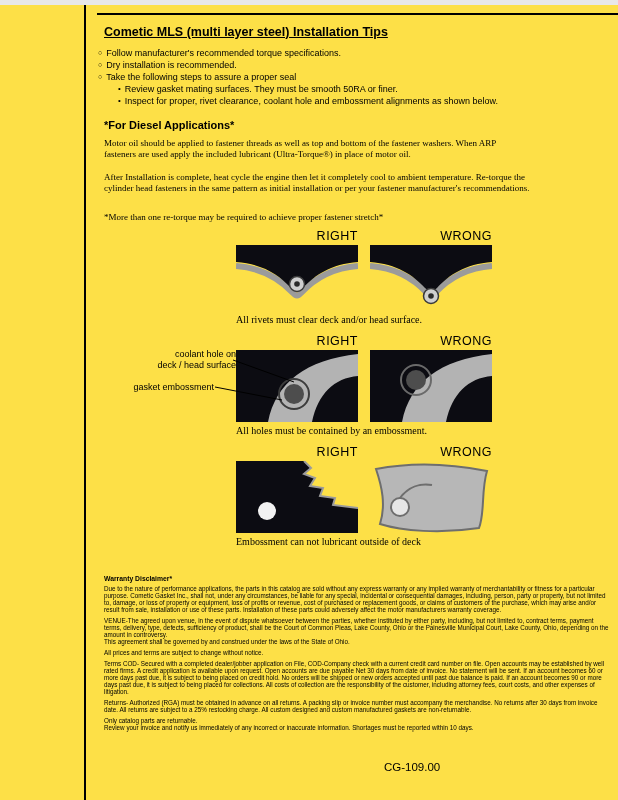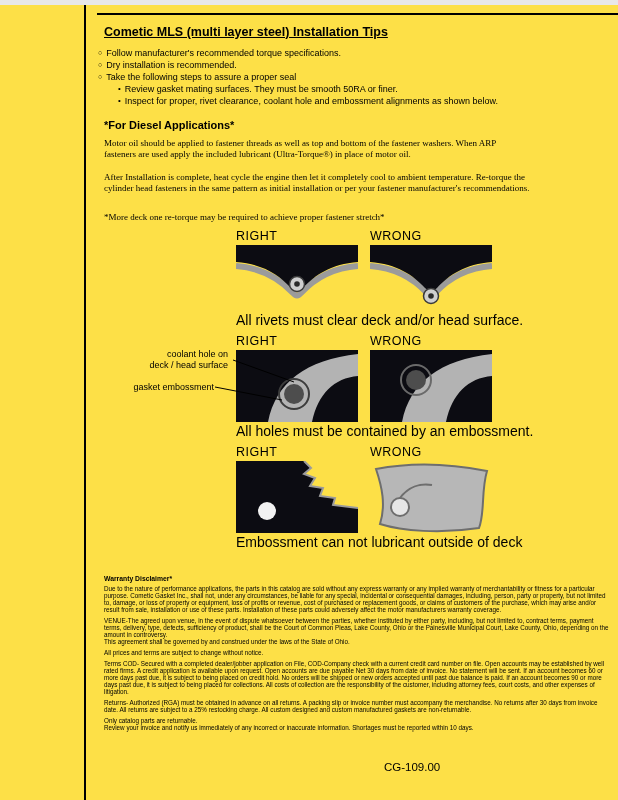--- a/index.html
+++ b/index.html
@@ -20,28 +20,28 @@
 
   .diesel-heading { position:absolute; top:114px; left:8px; font-size:11px; font-weight:bold;text-align:right; }
   .para { position:absolute; left:8px; width:426px; font-size:9px; line-height:11px;font-family:Liberation Serif, serif; }
   .p1 { top:133px; }
   .p2 { top:167px; }
   .note { top:207px; }
 
   .diagrams { position:absolute; top:224px; left:0; width:514px; }
   .dg-row { position:relative; margin-bottom:8px; }
   .dg-labels { display:flex; margin-left:140px; width:256px; }
-  .dg-labels span { width:122px; text-align:left; font-size:12.5px; letter-spacing:0.5px; }
+  .dg-labels span { width:122px; text-align:right; font-size:12.5px; letter-spacing:0.5px; }
   .dg-labels span + span { margin-left:12px; }
   .dg-figs { display:flex; margin-left:140px; width:256px; margin-top:2px; }
   .dg-figs svg + svg { margin-left:12px; }
-  .dg-caption { margin-left:140px; margin-top:3px; font-size:14px; line-height:12px; }
+  .dg-caption { margin-left:140px; margin-top:3px; font-size:10px; line-height:12px;font-family:Liberation Serif, serif; }
 
   .callout { position:absolute; font-size:9px; line-height:10.5px; text-align:right; }
-  .callout-coolant { top:15px; left:36px; width:96px; }
+  .callout-coolant { top:15px; left:44px; width:96px; }
   .callout-emboss { top:48px; left:16px; width:102px; }
   .callout-lines { position:absolute; left:0; top:0; width:514px; height:110px; pointer-events:none; }
 
   .disclaimer { position:absolute; top:570px; left:8px; width:505px; font-size:6.3px; line-height:7px; }
   .disclaimer h3 { font-size:6.8px; margin-bottom:3px; }
   .disclaimer p { margin-bottom:4px; }
   .disclaimer p.tight { margin-bottom:0; }
 
   .footer-code { position:absolute; top:756px; left:288px; font-size:11.5px; }
 </style>
@@ -78,21 +78,21 @@
       </li>
       <li>
         <span class="marker">•</span>
         <span>Inspect for proper, rivet clearance, coolant hole and embossment alignments as shown below.</span>
       </li>
     </ul>
 
     <h2 class="diesel-heading">*For Diesel Applications*</h2>
     <p class="para p1">Motor oil should be applied to fastener threads as well as top and bottom of the fastener washers. When ARP fasteners are used apply the included lubricant (Ultra-Torque®) in place of motor oil.</p>
     <p class="para p2">After Installation is complete, heat cycle the engine then let it completely cool to ambient temperature. Re-torque the cylinder head fasteners in the same pattern as initial installation or per your fastener manufacturer's recommendations.</p>
-    <p class="para note">*More deck one re-torque may be required to achieve proper fastener stretch*</p>
+    <p class="para note">*More than one re-torque may be required to achieve proper fastener stretch*</p>
 
     <div class="diagrams">
 
       <div class="dg-row">
         <div class="dg-labels">
           <span>RIGHT</span>
           <span>WRONG</span>
         </div>
         <div class="dg-figs">
           <svg width="122" height="66" viewBox="0 0 122 66">

